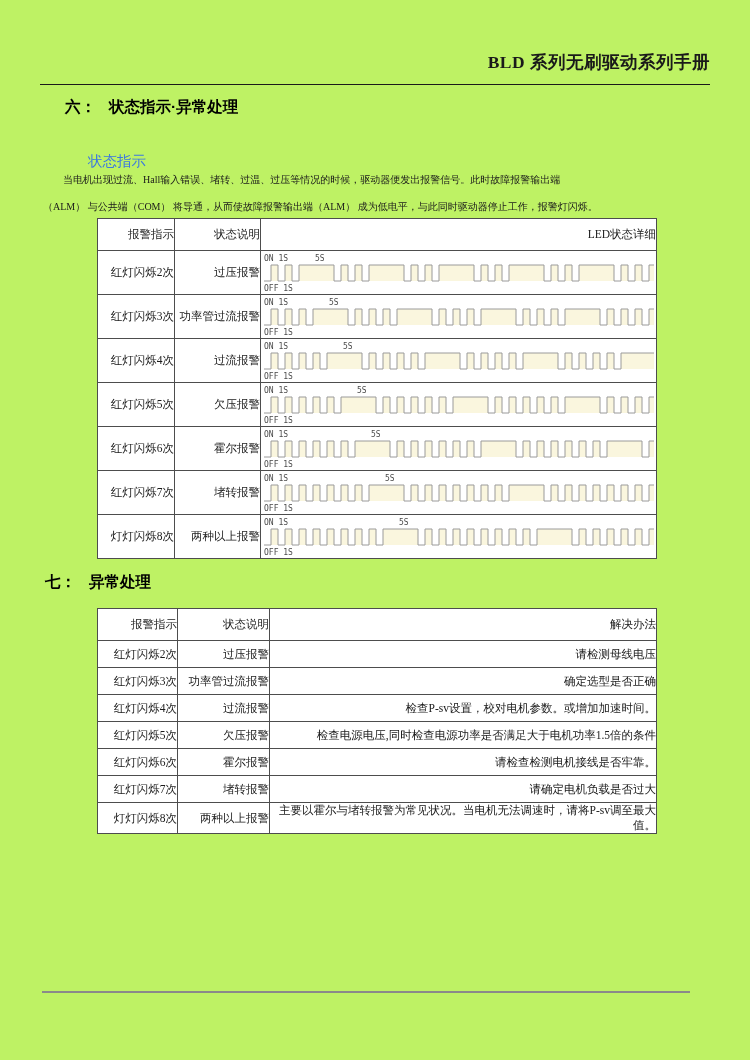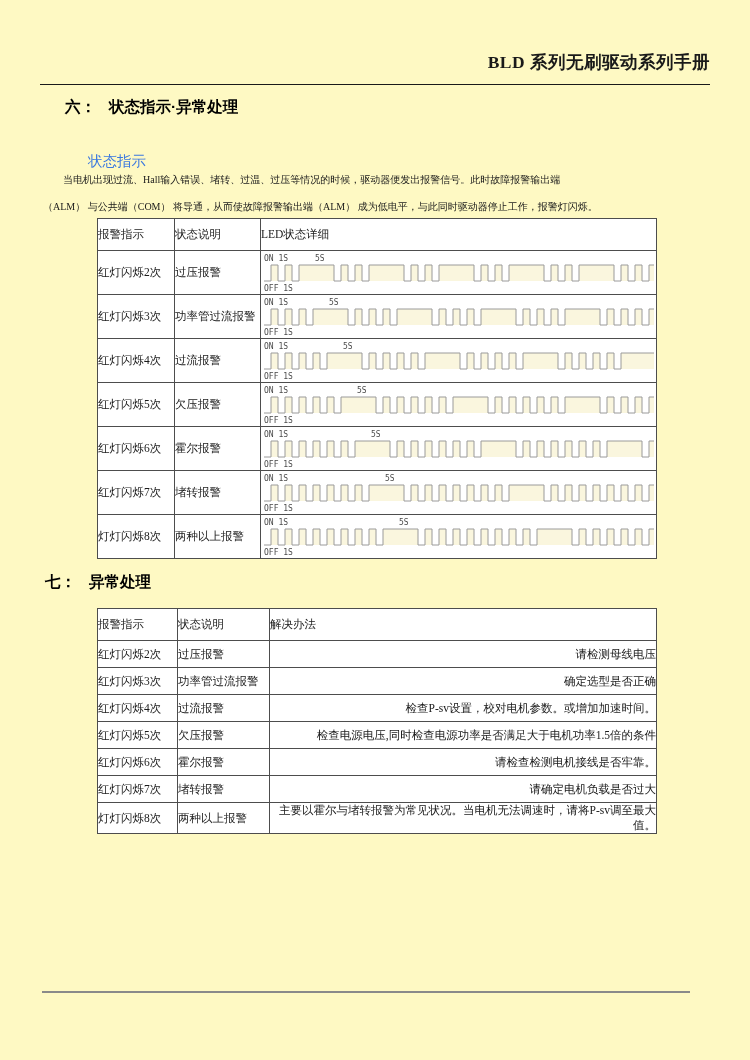--- a/index.html
+++ b/index.html
@@ -1,16 +1,16 @@
 <!DOCTYPE html>
 <html><head>
 <meta charset="utf-8">
 <style>
   html,body{margin:0;padding:0;background:#e8e8e8;}
-  #page{position:relative;width:750px;height:1060px;background:#fef9c3;margin:0 auto;
+  #page{position:relative;width:750px;height:1060px;background:#bef264;margin:0 auto;
         font-family:"Liberation Serif","DejaVu Serif",serif;color:#1a1a1a;overflow:hidden;
         box-shadow:0 0 4px rgba(0,0,0,.25);}
   
   .doc-title{position:absolute;top:50px;right:40px;font-size:17.5px;font-weight:600;
              font-family:"Liberation Serif","DejaVu Serif",serif;letter-spacing:.5px;}
   .header-rule{position:absolute;top:84px;left:40px;width:670px;height:1px;background:#1a1a1a;}
   
   .sec-heading{position:absolute;left:45px;font-size:15.5px;font-weight:bold;
                font-family:"Liberation Sans","DejaVu Sans",sans-serif;color:#000;}
   .sec-heading .sec-num{margin-right:13px;}
@@ -18,21 +18,21 @@
   #sec7-heading{top:572px;}
   .subtitle{position:absolute;top:136px;left:88px;font-size:14.5px;
             font-family:"Liberation Sans","DejaVu Sans",sans-serif;font-weight:500;}
   
   .intro{position:absolute;top:166px;left:43px;width:670px;font-size:10px;
          line-height:27px;white-space:nowrap;}
   .intro .l1{text-indent:2em;}
   
   table{border-collapse:collapse;table-layout:fixed;background:#fff;}
   td,th{border:1px solid #4d4d4d;font-weight:normal;font-size:11.5px;
-        text-align:left;vertical-align:middle;overflow:hidden;padding:0;}
+        text-align:right;vertical-align:middle;overflow:hidden;padding:0;}
   #led-table{position:absolute;top:218px;left:97px;width:559px;}
   #led-table th{height:31px;}
   #led-table td{height:43px;}
   #led-table td.wavecell{padding:0;text-align:left;}
   #sol-table{position:absolute;top:608px;left:97px;width:559px;}
   #sol-table th{height:31px;}
   #sol-table td{height:26px;}
   #sol-table td.sol{text-align:right;padding-left:6px;font-size:11.5px;}
   
   svg.wave{display:block;}

